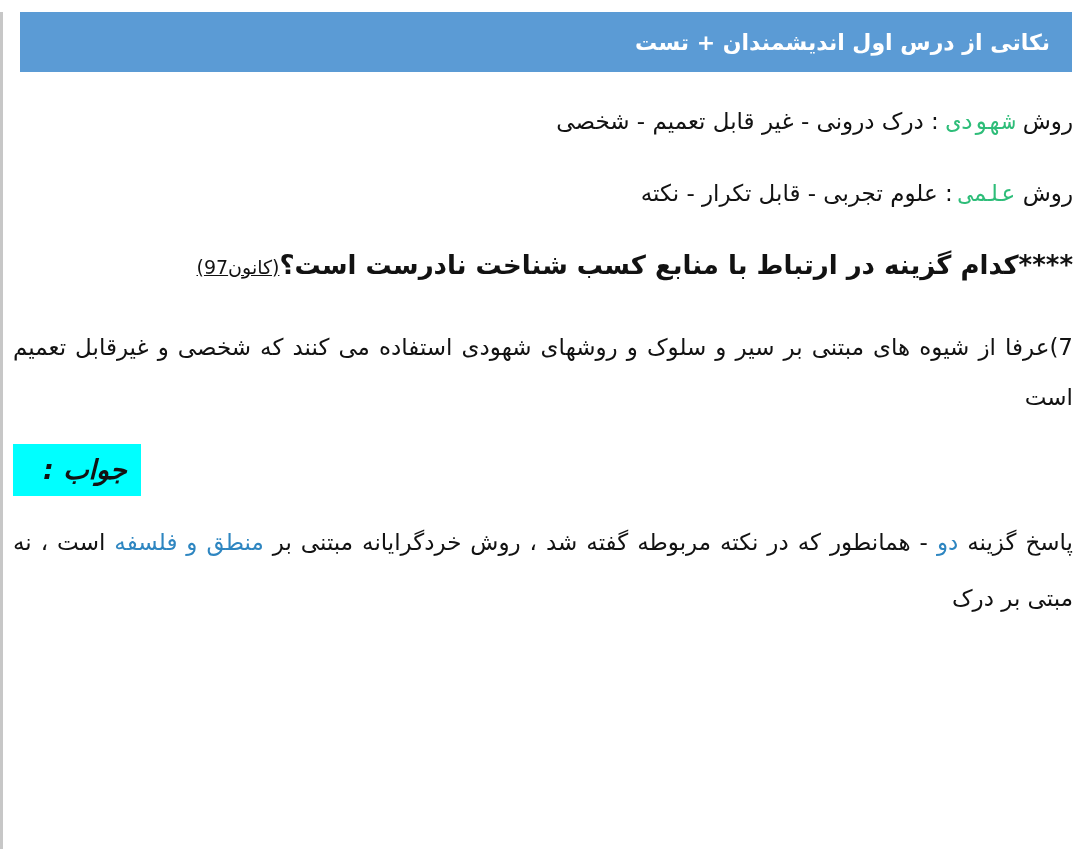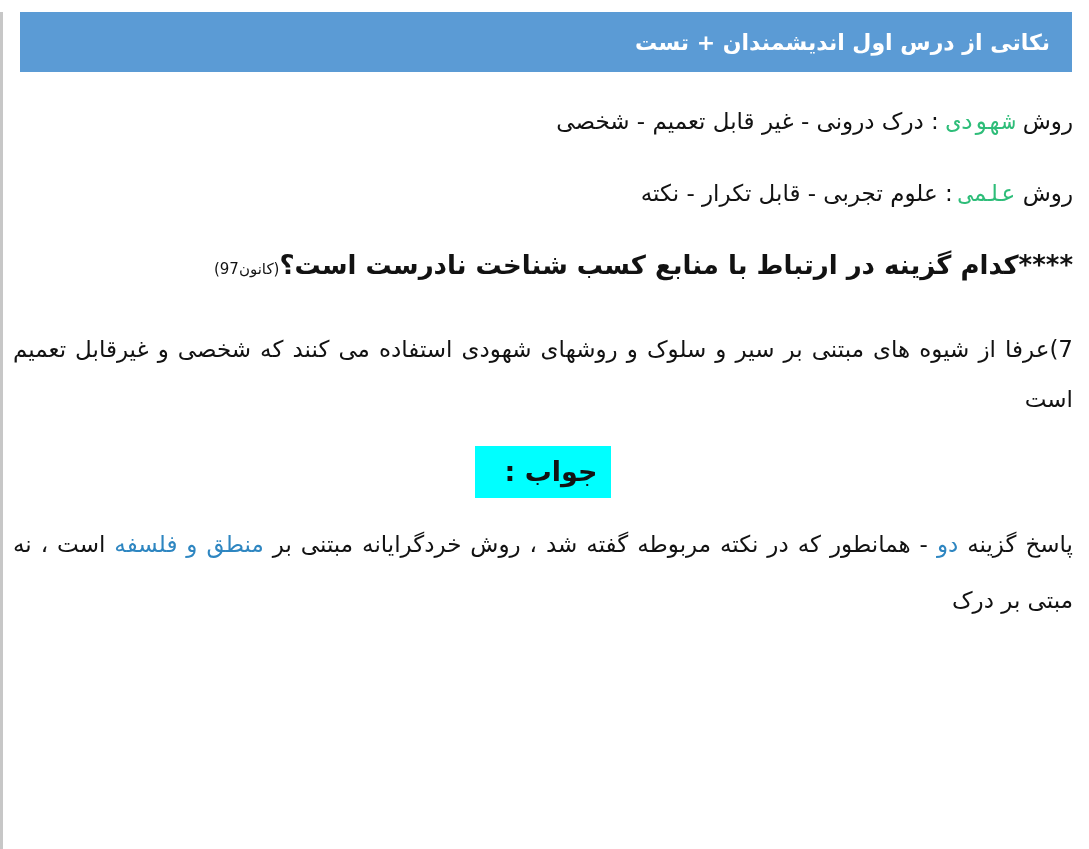--- a/index.html
+++ b/index.html
@@ -51,40 +51,42 @@
   .green{color:var(--keyword_green);font-family:Liberation Mono, monospace;}
   .blue{color:var(--link_blue);}
   .question-line{
     line-height:70px;
     font-weight:bold;
     font-size:26px;
     white-space:nowrap;
   }
   .question-line .source{
     font-weight:normal;
-    font-size:15px;
+    font-size:19px;
+    text-decoration:underline;
   }
   .option{
     line-height:50px;
     margin:20px 0;
     text-align:justify;
   }
   .option:first-of-type{margin-top:12px;}
   .answer-label{
     display:inline-block;
     margin-top:2px;
     background:var(--highlight_cyan);
     font-weight:bold;
     font-size:27px;
     line-height:52px;
     padding:0 14px 0 30px;
   }
   .answer-label-row{
-    text-align:center;
+    text-align:left;
     margin-top:2px;
+    font-style:italic;
   }
   .answer-text{
     margin-top:18px;
     line-height:56px;
     text-align:justify;
   }
 </style>
 </head>
 <body>
 

